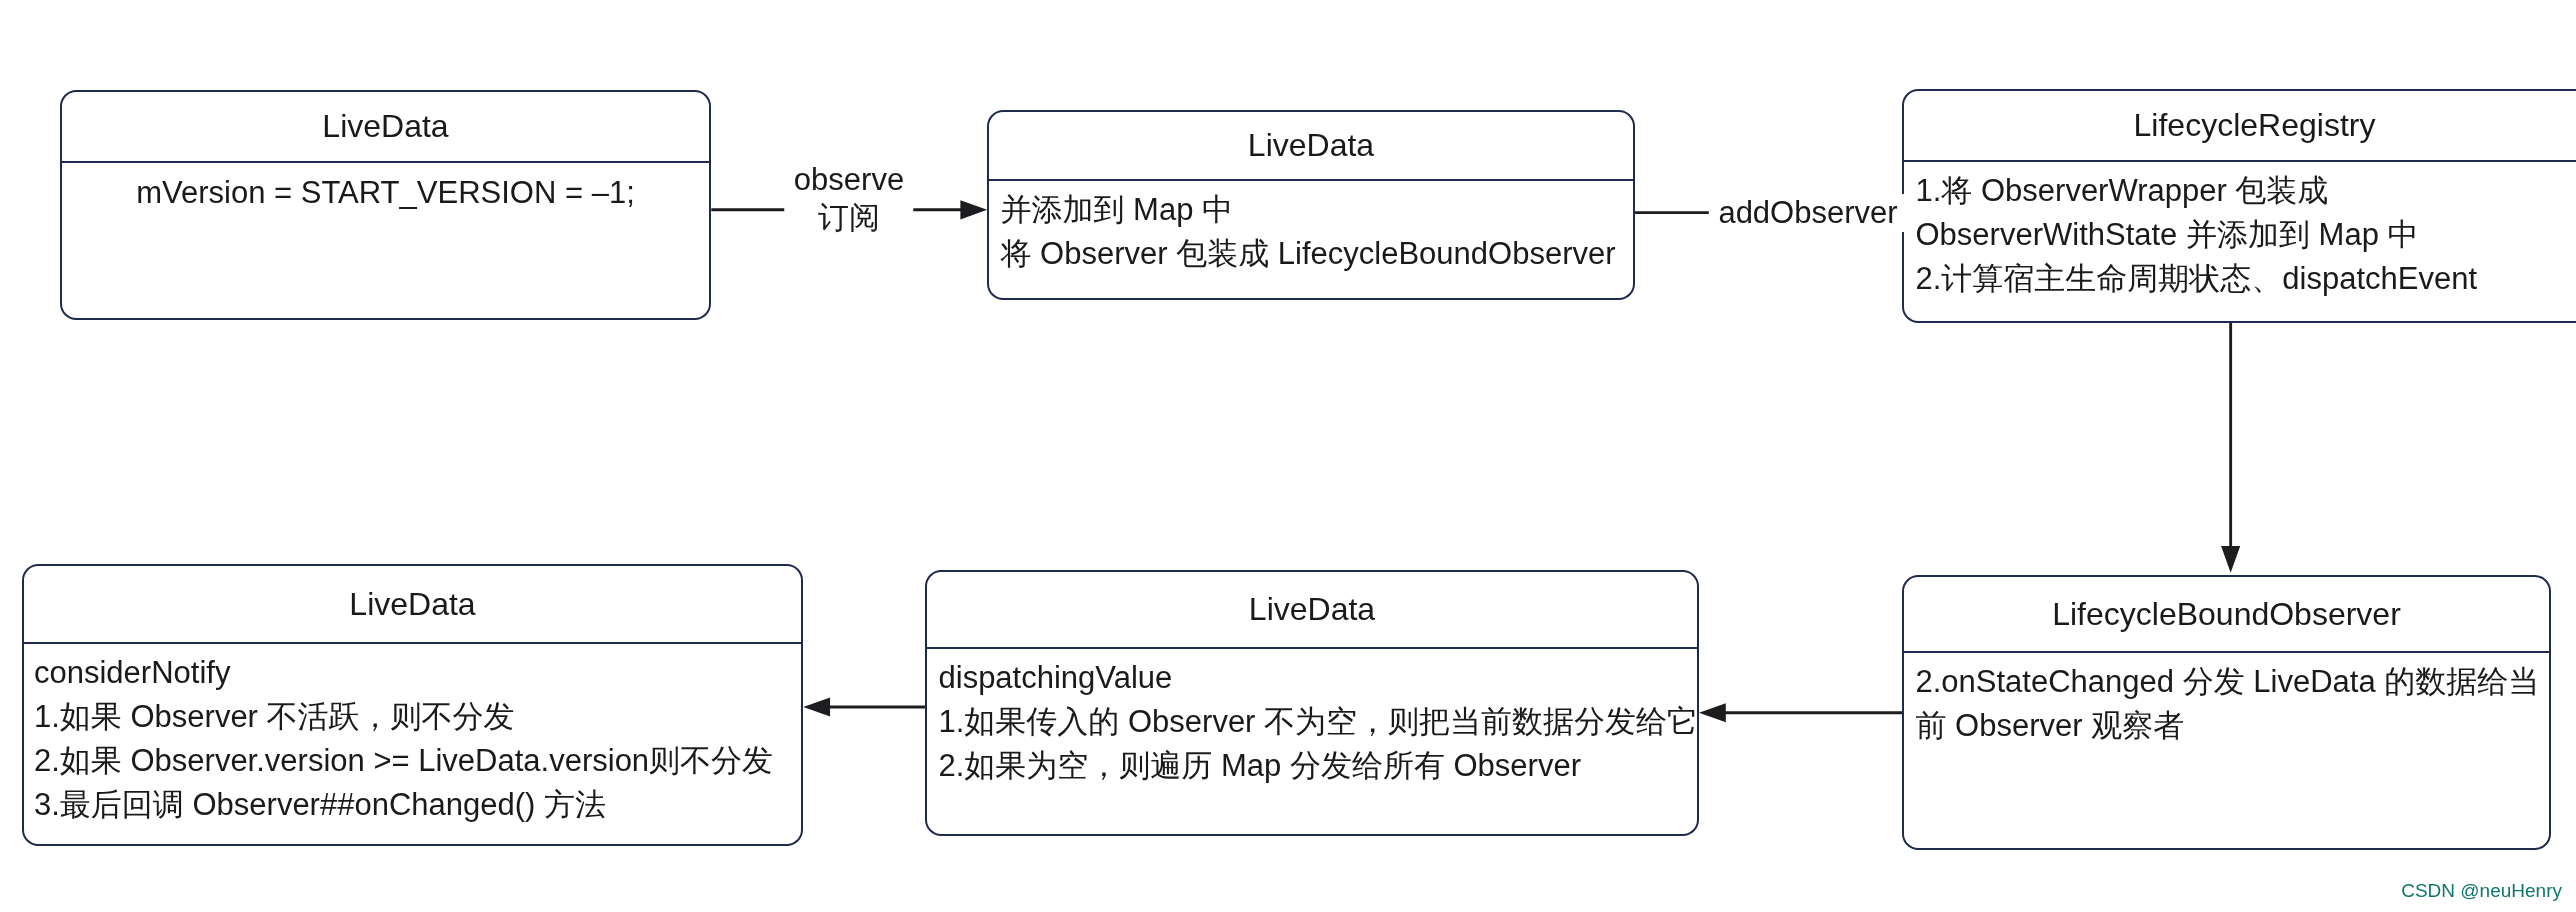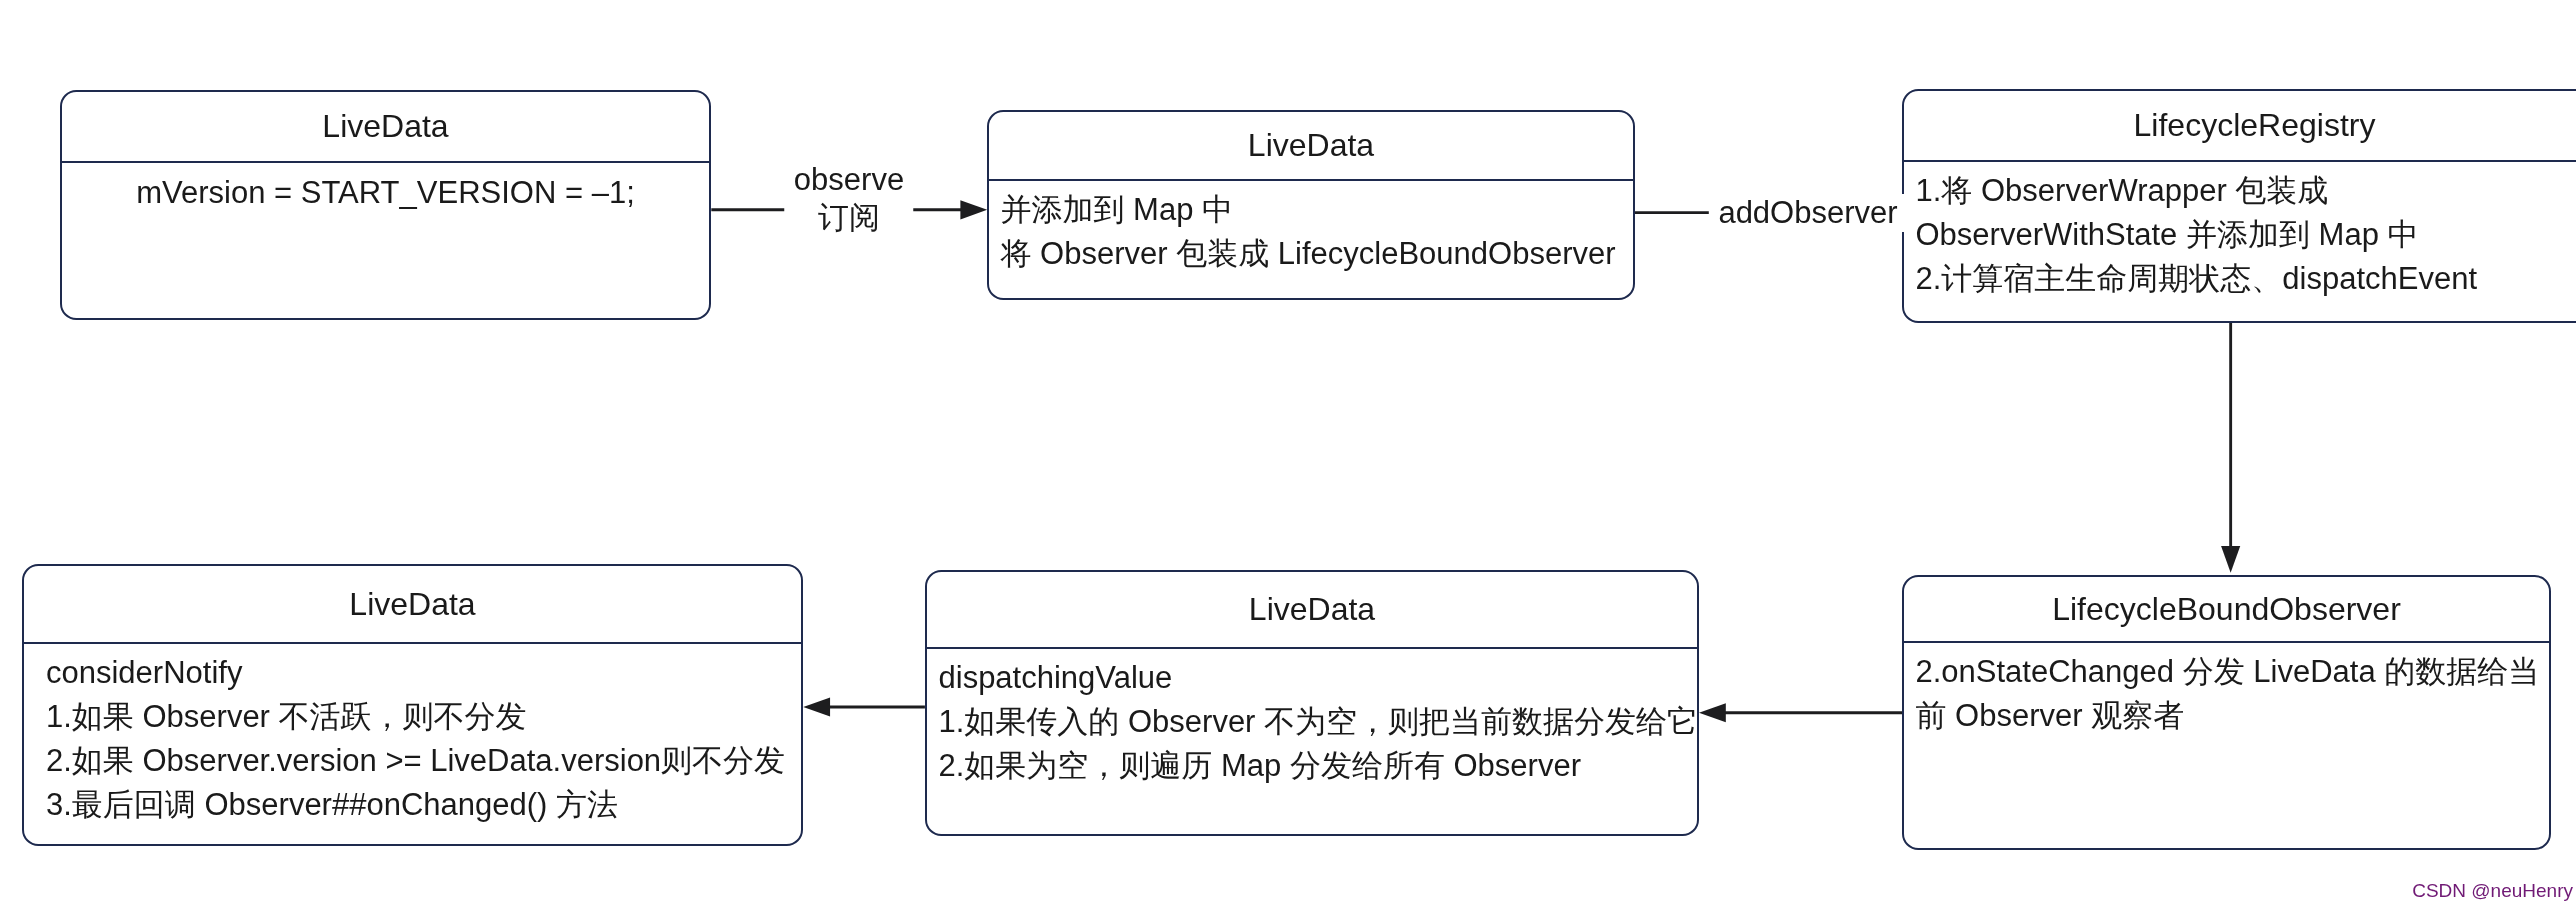--- a/index.html
+++ b/index.html
@@ -17,29 +17,29 @@
   }
   .node-body{font-size:31px;line-height:44px;padding:6.7px 11.5px;}
   .node-body.center{display:flex;align-items:center;justify-content:center;padding:8px;}
   .bline{white-space:nowrap;}
   
   .n1{left:60px;top:90px;width:651px;height:230px;}   .n1 .node-title{height:71px;}
   .n2{left:987px;top:110px;width:648px;height:190px;}.n2 .node-title{height:69px;}
   .n3{left:1902px;top:89px;width:705px;height:234px;} .n3 .node-title{height:71px;}
   .n4{left:22px;top:564px;width:781px;height:282px;}  .n4 .node-title{height:78px;}
   .n5{left:925px;top:570px;width:774px;height:266px;} .n5 .node-title{height:77px;}
-  .n6{left:1902px;top:575px;width:649px;height:275px;}.n6 .node-title{height:66px;}
-  .n4 .node-body{padding-left:22px;}
+  .n6{left:1902px;top:575px;width:649px;height:275px;}.n6 .node-title{height:76px;}
+  .n4 .node-body{padding-left:10px;}
   svg.edges{position:absolute;left:0;top:0;pointer-events:none;}
   .edge-label{
     position:absolute;transform:translate(-50%,-50%);background:#ffffff;
     text-align:center;font-size:31px;line-height:38px;padding:0 9.6px;white-space:nowrap;
   }
   .watermark{
-    position:absolute;right:3px;bottom:9.6px;font-size:19px;color:#701a75;
+    position:absolute;right:14px;bottom:9.6px;font-size:19px;color:#0f766e;
   }
 </style>
 </head>
 <body>
 
 <div class="canvas">
 
   <svg class="edges" width="2576" height="912" viewBox="0 0 2688 952">
 
     <line x1="742" y1="219" x2="1004" y2="219" stroke="#1d1d1f" stroke-width="3"></line>

